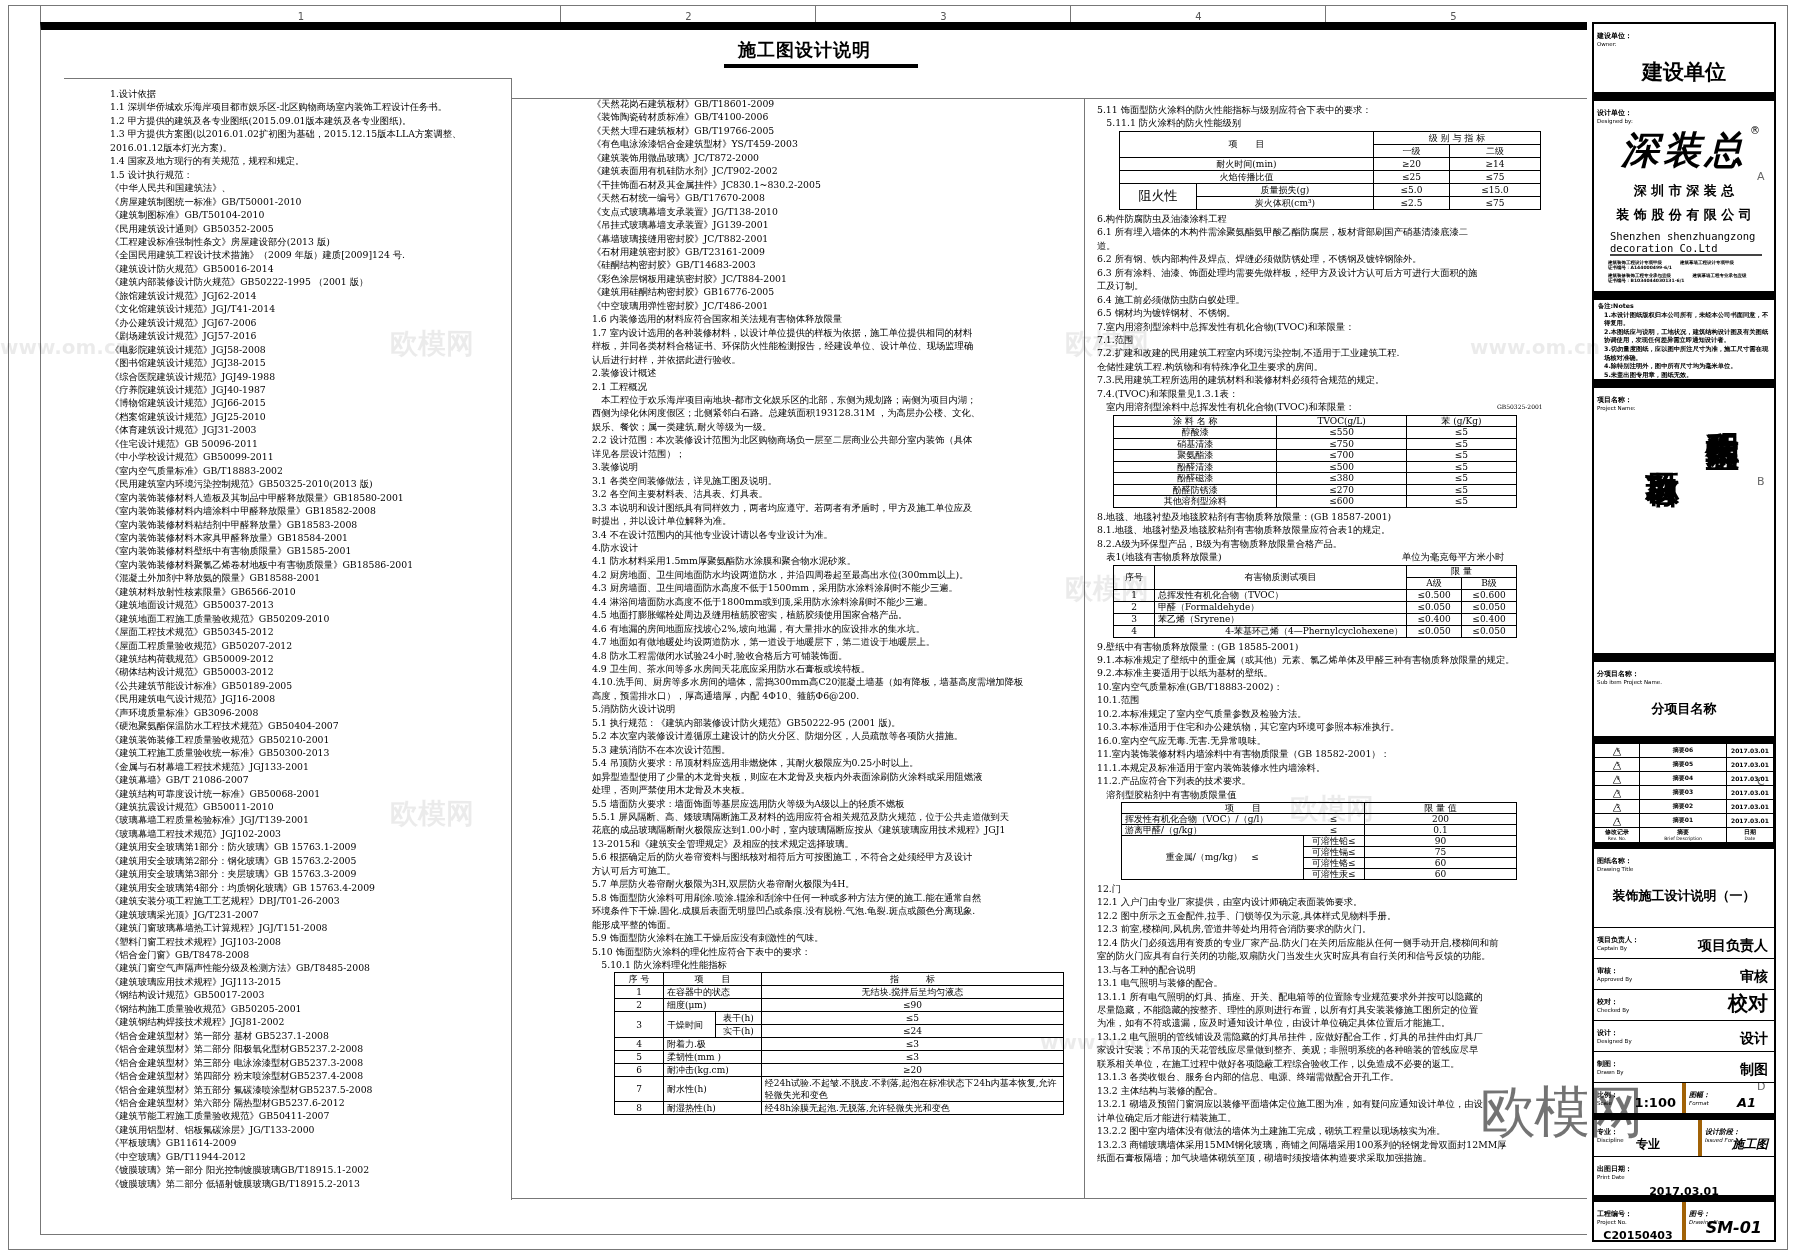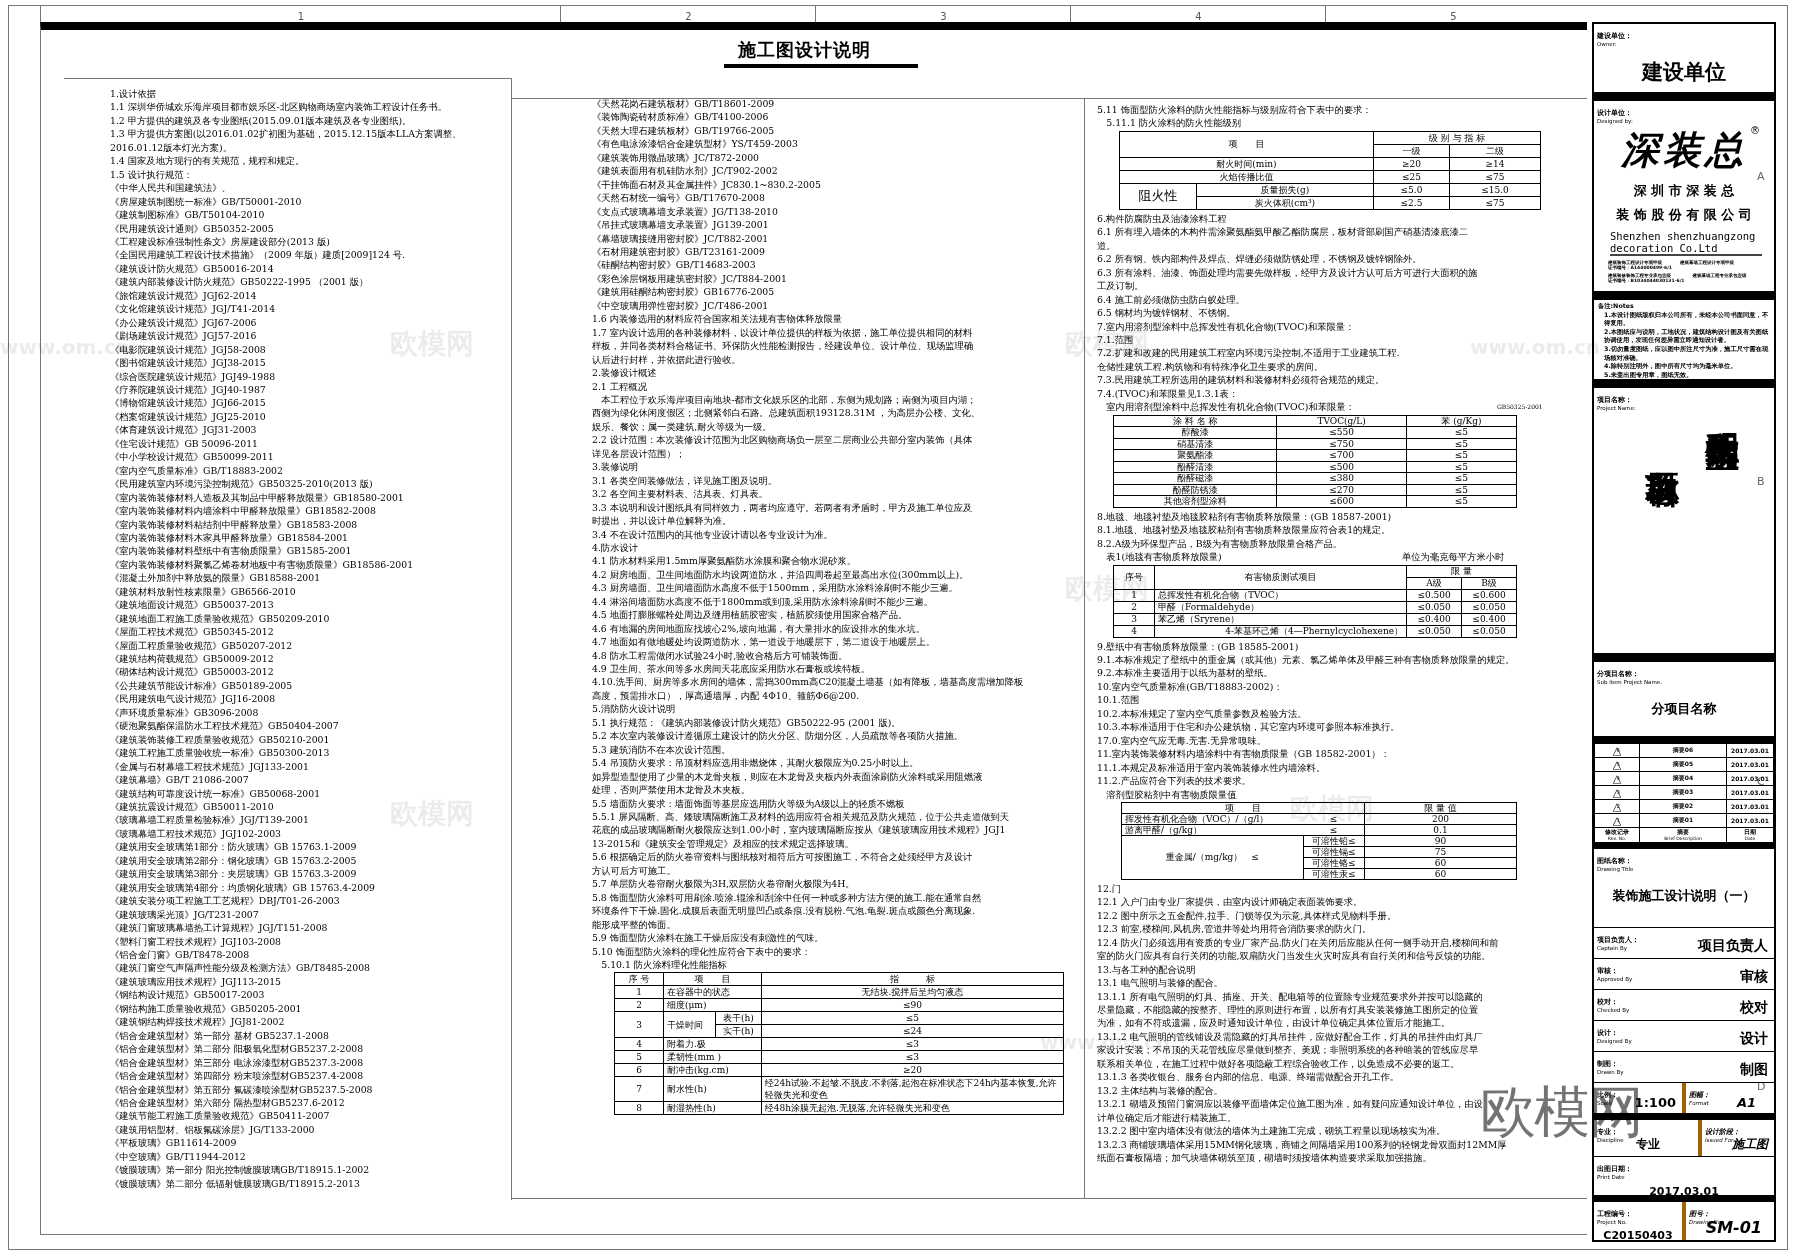--- a/index.html
+++ b/index.html
@@ -418,21 +418,21 @@
       </tbody>
   </table>
   <div id="col3d">
       <p>9.壁纸中有害物质释放限量：(GB 18585-2001)</p>
       <p>9.1.本标准规定了壁纸中的重金属（或其他）元素、氯乙烯单体及甲醛三种有害物质释放限量的规定。</p>
       <p>9.2.本标准主要适用于以纸为基材的壁纸。</p>
       <p>10.室内空气质量标准(GB/T18883-2002)：</p>
       <p>10.1.范围</p>
       <p>10.2.本标准规定了室内空气质量参数及检验方法。</p>
       <p>10.3.本标准适用于住宅和办公建筑物，其它室内环境可参照本标准执行。</p>
-      <p>17.0.室内空气应无毒.无害.无异常嗅味。</p>
+      <p>16.0.室内空气应无毒.无害.无异常嗅味。</p>
       <p>11.室内装饰装修材料内墙涂料中有害物质限量（GB 18582-2001）：</p>
       <p>11.1.本规定及标准适用于室内装饰装修水性内墙涂料。</p>
       <p>11.2.产品应符合下列表的技术要求。</p>
     </div>
   <p>　溶剂型胶粘剂中有害物质限量值</p>
   <table class="spec" style="width:396px;margin-left:24px;line-height:10px;">
     <tbody>
         <tr>
           <th colspan="3">项　　目</th>
           <th style="width:145px;">限 量 值</th>
@@ -607,21 +607,21 @@
     <div class="sign-val" style="font-size:14px;text-align:center;">项目负责人</div>
   </div>
   <div class="tb-sec" style="height:30px;">
     <div class="tb-lab">审核：</div>
     <div class="tb-lab-en">Approved By</div>
     <div class="sign-val" style="font-size:14px;">审核</div>
   </div>
   <div class="tb-sec" style="height:30px;">
     <div class="tb-lab">校对：</div>
     <div class="tb-lab-en">Checked By</div>
-    <div class="sign-val" style="font-size:14px;text-align:right;">校对</div>
+    <div class="sign-val" style="font-size:20px;text-align:right;">校对</div>
   </div>
   <div class="tb-sec" style="height:30px;">
     <div class="tb-lab">设计：</div>
     <div class="tb-lab-en">Designed By</div>
     <div class="sign-val" style="font-size:14px;">设计</div>
   </div>
   <div class="tb-sec" style="height:30px;">
     <div class="tb-lab">制图：</div>
     <div class="tb-lab-en">Drawn By</div>
     <div class="sign-val" style="font-size:14px;">制图</div>

